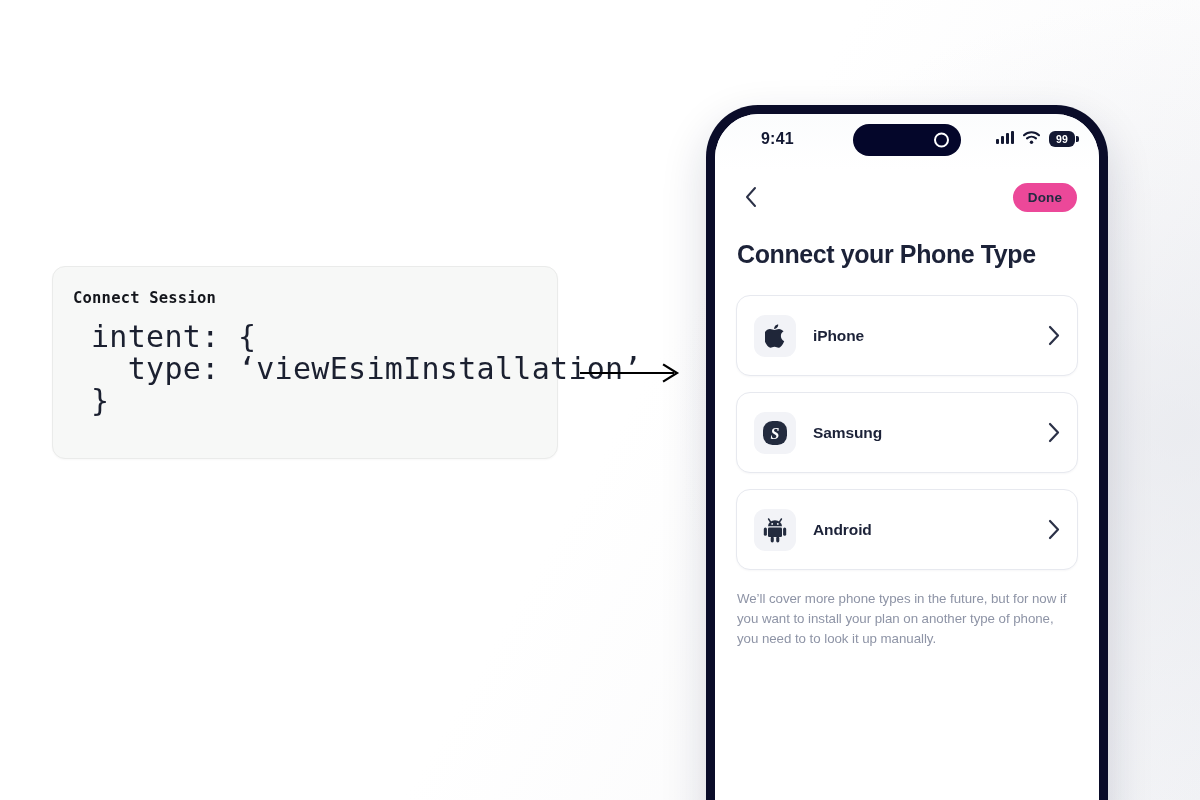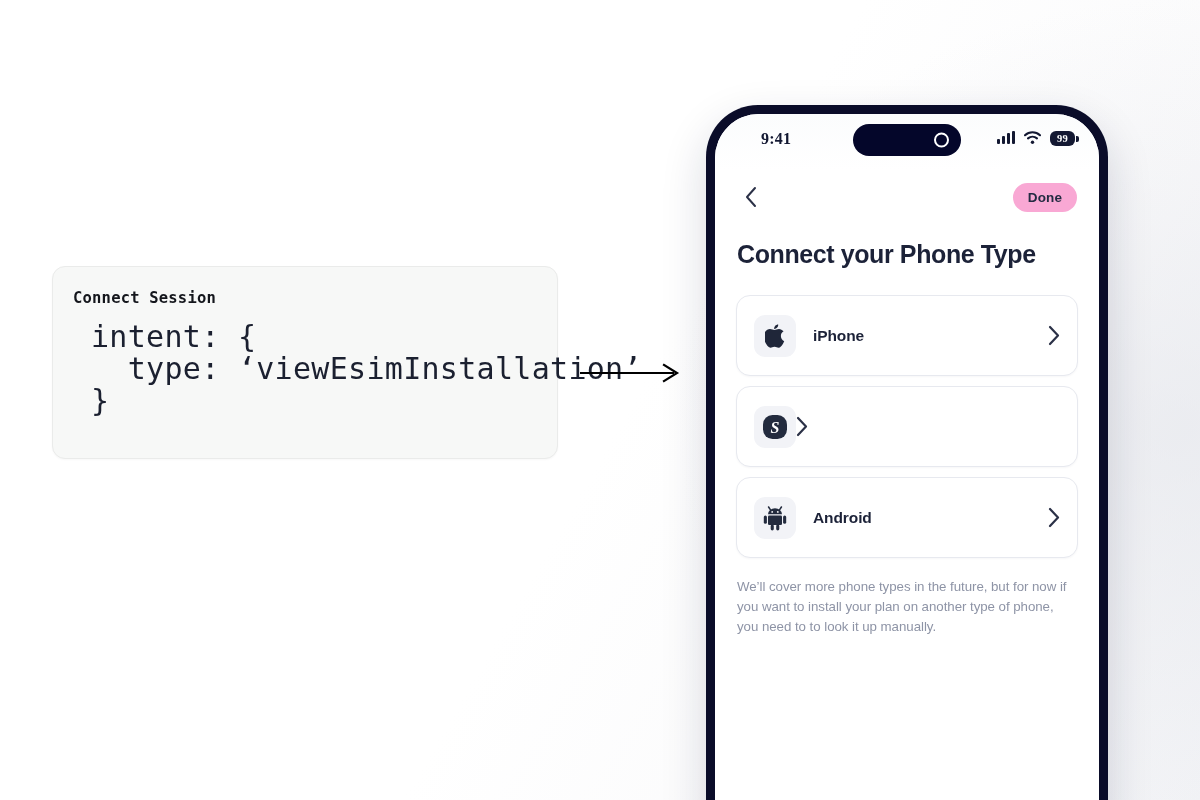--- a/index.html
+++ b/index.html
@@ -82,21 +82,20 @@
     border-radius: 44px;
     overflow: hidden;
     position: relative;
   }
 
   
   .statusbar {
     height: 56px;
     position: relative;
     background: linear-gradient(180deg, #fbfcfd 0%, #ffffff 100%);
-    font-family: Liberation Serif, serif;
   }
 
   .status-time {
     position: absolute;
     left: 46px;
     top: 16px;
     font-size: 16px;
     font-weight: bold;
     color: #131832;
     letter-spacing: 0.2px;
@@ -167,21 +166,21 @@
     justify-content: space-between;
   }
 
   .back-btn {
     width: 28px; height: 28px;
     display: flex; align-items: center; justify-content: center;
     cursor: pointer;
   }
 
   .done-btn {
-    background: #f9a8d4;
+    background: #ec4899;
     color: #232b42;
     border: none;
     border-radius: 16px;
     padding: 7px 15px;
     font-family: "Liberation Sans", sans-serif;
     font-size: 13.5px;
     font-weight: bold;
     letter-spacing: 0.1px;
     cursor: pointer;
   }
@@ -189,21 +188,21 @@
   
   .page-title {
     margin: 16px 22px 0 22px;
     font-size: 25px;
     font-weight: bold;
     color: #1c2238;
     letter-spacing: -0.4px;
   }
 
   
-  .options { margin: 26px 21px 0 21px; display: flex; flex-direction: column; gap: 10px; }
+  .options { margin: 26px 21px 0 21px; display: flex; flex-direction: column; gap: 16px; }
 
   .option-row {
     display: flex;
     align-items: center;
     background: #ffffff;
     border: 1px solid #e7e9ef;
     border-radius: 14px;
     height: 81px;
     padding: 0 17px;
     cursor: pointer;
@@ -311,20 +310,21 @@
         </div>
       </div>
 
       <div class="option-row">
         <div class="opt-icon">
           <svg width="26" height="26" viewBox="0 0 26 26">
             <rect x="1" y="1" width="24" height="24" rx="9.5" fill="#232b3e"></rect>
             <text x="13" y="19.2" text-anchor="middle" font-family="'Liberation Serif', serif" font-size="16" font-weight="bold" font-style="italic" fill="#ffffff">S</text>
           </svg>
         </div>
+        <div class="opt-label">Samsung</div>
         <div class="chev">
           <svg width="12" height="21" viewBox="0 0 12 21">
             <polyline points="2,2 10,10.5 2,19" fill="none" stroke="#2b3147" stroke-width="2.2" stroke-linecap="round" stroke-linejoin="round"></polyline>
           </svg>
         </div>
       </div>
 
       <div class="option-row">
         <div class="opt-icon">
           <svg width="24" height="26" viewBox="0 0 24 26">

